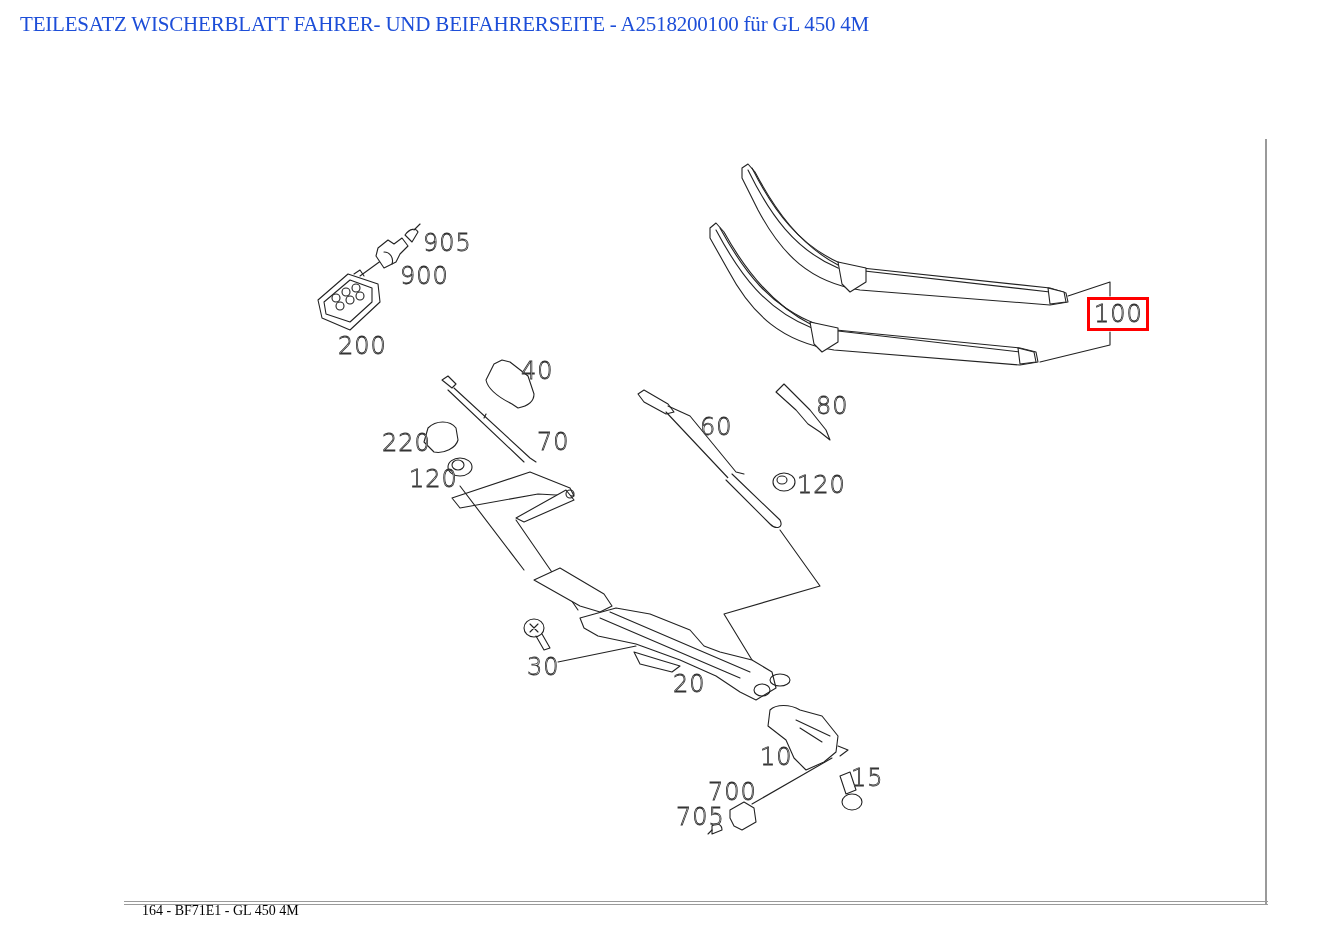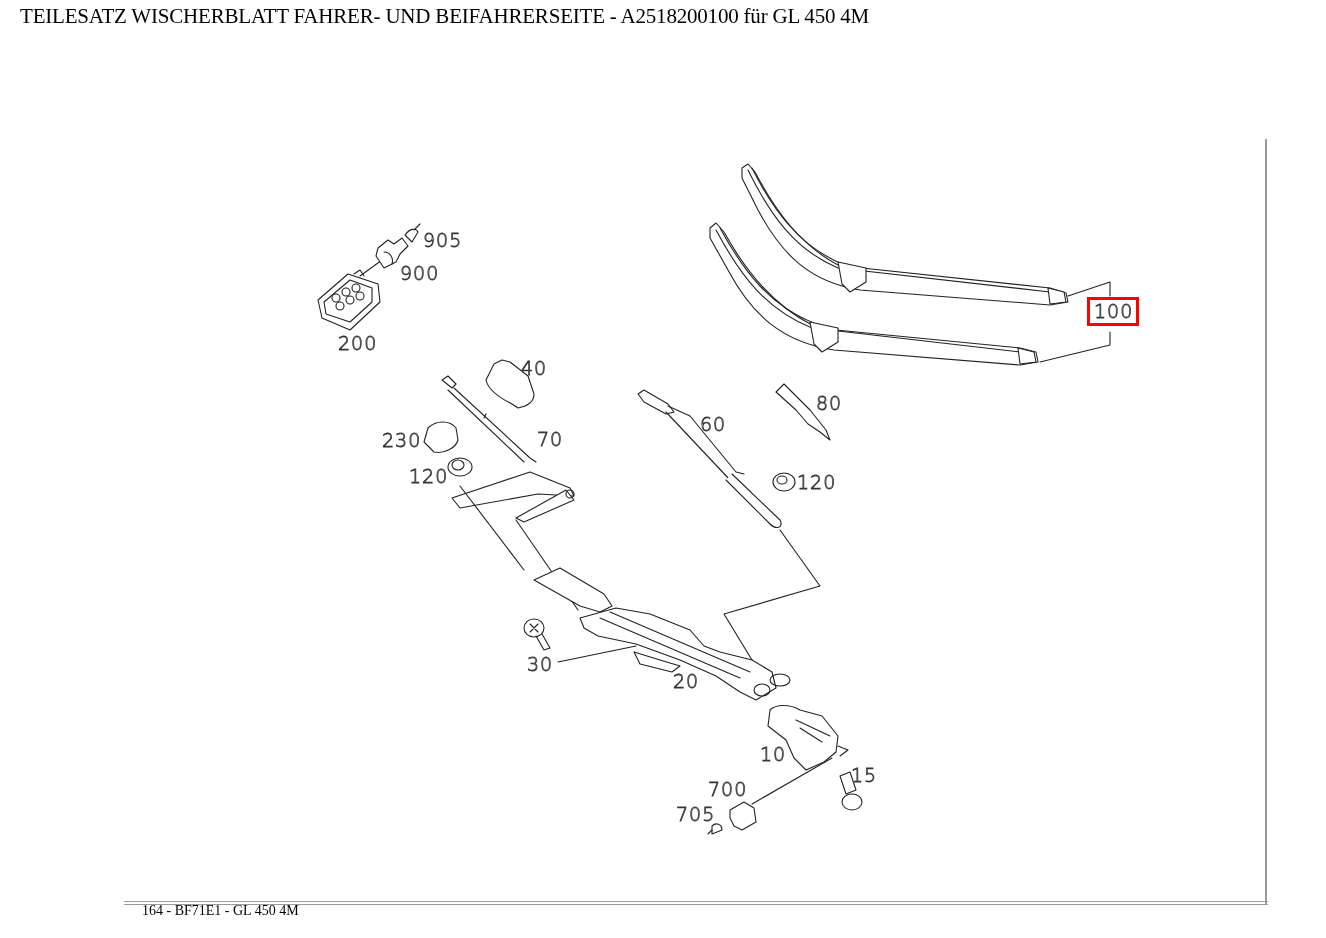--- a/index.html
+++ b/index.html
@@ -1,22 +1,22 @@
 <!DOCTYPE html>
 <html><head>
 <meta charset="utf-8">
 <style>
   html, body { margin: 0; padding: 0; background: #ffffff; }
   body { width: 1326px; height: 938px; position: relative; overflow: hidden; font-family: "Liberation Serif", "DejaVu Serif", serif; }
-  .title { position: absolute; left: 20px; top: 4px; font-size: 21px; color: #000000; letter-spacing: -0.2px; white-space: nowrap; text-align: center; }
+  .title { position: absolute; left: 20px; top: 12px; font-size: 21px; color: #1d4ed8; letter-spacing: -0.2px; white-space: nowrap; text-align: center; }
   .frame-right { position: absolute; left: 1265px; top: 139px; width: 2px; height: 765px; background: #9a9a9a; }
   .frame-bottom { position: absolute; left: 124px; top: 901px; width: 1144px; height: 4px; border-top: 1px solid #9a9a9a; border-bottom: 1px solid #9a9a9a; box-sizing: border-box; }
   .footer { position: absolute; left: 142px; top: 903px; font-size: 14px; color: #000; white-space: nowrap; }
   svg.diagram { position: absolute; left: 0; top: 0; }
-  .callout { position: absolute; font-family: "DejaVu Sans", sans-serif; font-size: 19px; color: #fff; -webkit-text-stroke: 0.8px #333; letter-spacing: 1px; line-height: 1; white-space: nowrap; font-weight: 300; }
+  .callout { position: absolute; font-family: "DejaVu Sans", sans-serif; font-size: 24px; color: #fff; -webkit-text-stroke: 0.8px #333; letter-spacing: 1px; line-height: 1; white-space: nowrap; font-weight: 300; }
   .callout.highlight { border: 3px solid #ff0000; padding: 2px 3px 2px 4px; }
 </style>
 </head>
 <body>
 
 <div class="title">TEILESATZ WISCHERBLATT FAHRER- UND BEIFAHRERSEITE - A2518200100 für GL 450 4M</div>
 
 <svg class="diagram" width="1326" height="938" viewBox="0 0 1326 938" fill="none" stroke="#222" stroke-width="1.1" stroke-linejoin="round" stroke-linecap="round">
 
   <g>
@@ -127,21 +127,21 @@
   </g>
 </svg>
 
 <div class="callout" style="left:423px;top:231px;">905</div>
 <div class="callout" style="left:400px;top:264px;text-align:center;">900</div>
 <div class="callout" style="left:338px;top:334px;">200</div>
 <div class="callout highlight" style="left:1087px;top:297px;">100</div>
 <div class="callout" style="left:521px;top:359px;">40</div>
 <div class="callout" style="left:700px;top:415px;">60</div>
 <div class="callout" style="left:816px;top:394px;">80</div>
-<div class="callout" style="left:382px;top:431px;">230</div>
+<div class="callout" style="left:382px;top:431px;">220</div>
 <div class="callout" style="left:537px;top:430px;">70</div>
 <div class="callout" style="left:409px;top:467px;">120</div>
 <div class="callout" style="left:797px;top:473px;">120</div>
 <div class="callout" style="left:527px;top:655px;">30</div>
 <div class="callout" style="left:673px;top:672px;">20</div>
 <div class="callout" style="left:760px;top:745px;">10</div>
 <div class="callout" style="left:851px;top:766px;">15</div>
 <div class="callout" style="left:708px;top:780px;">700</div>
 <div class="callout" style="left:676px;top:805px;">705</div>
 

